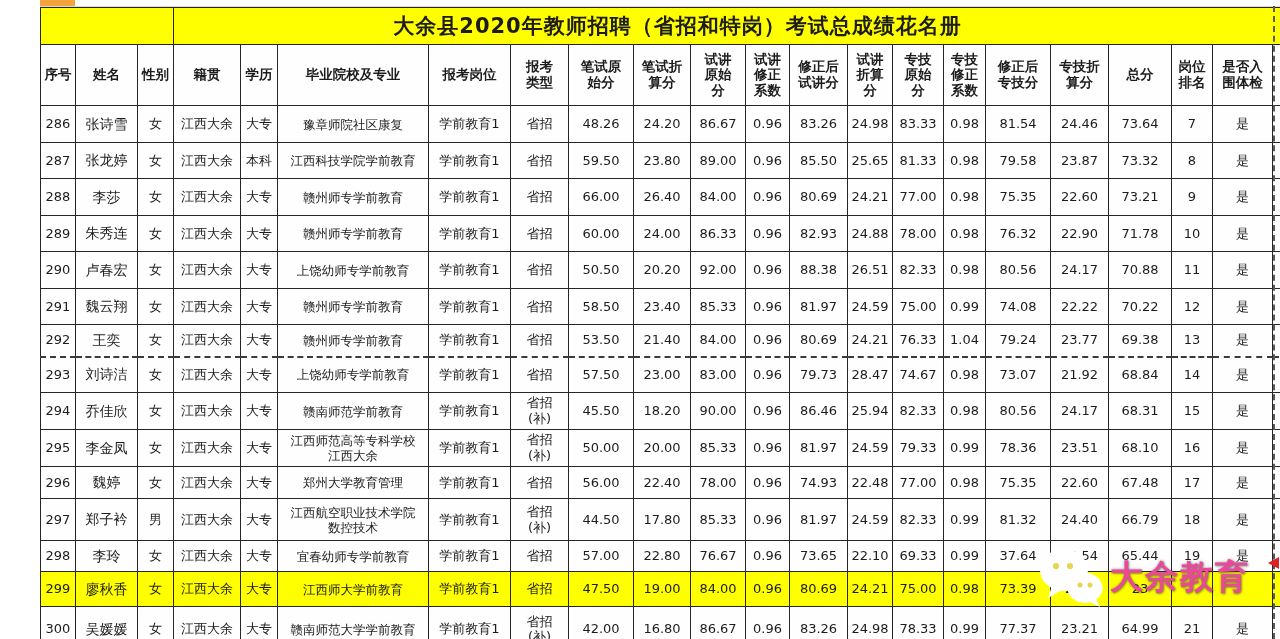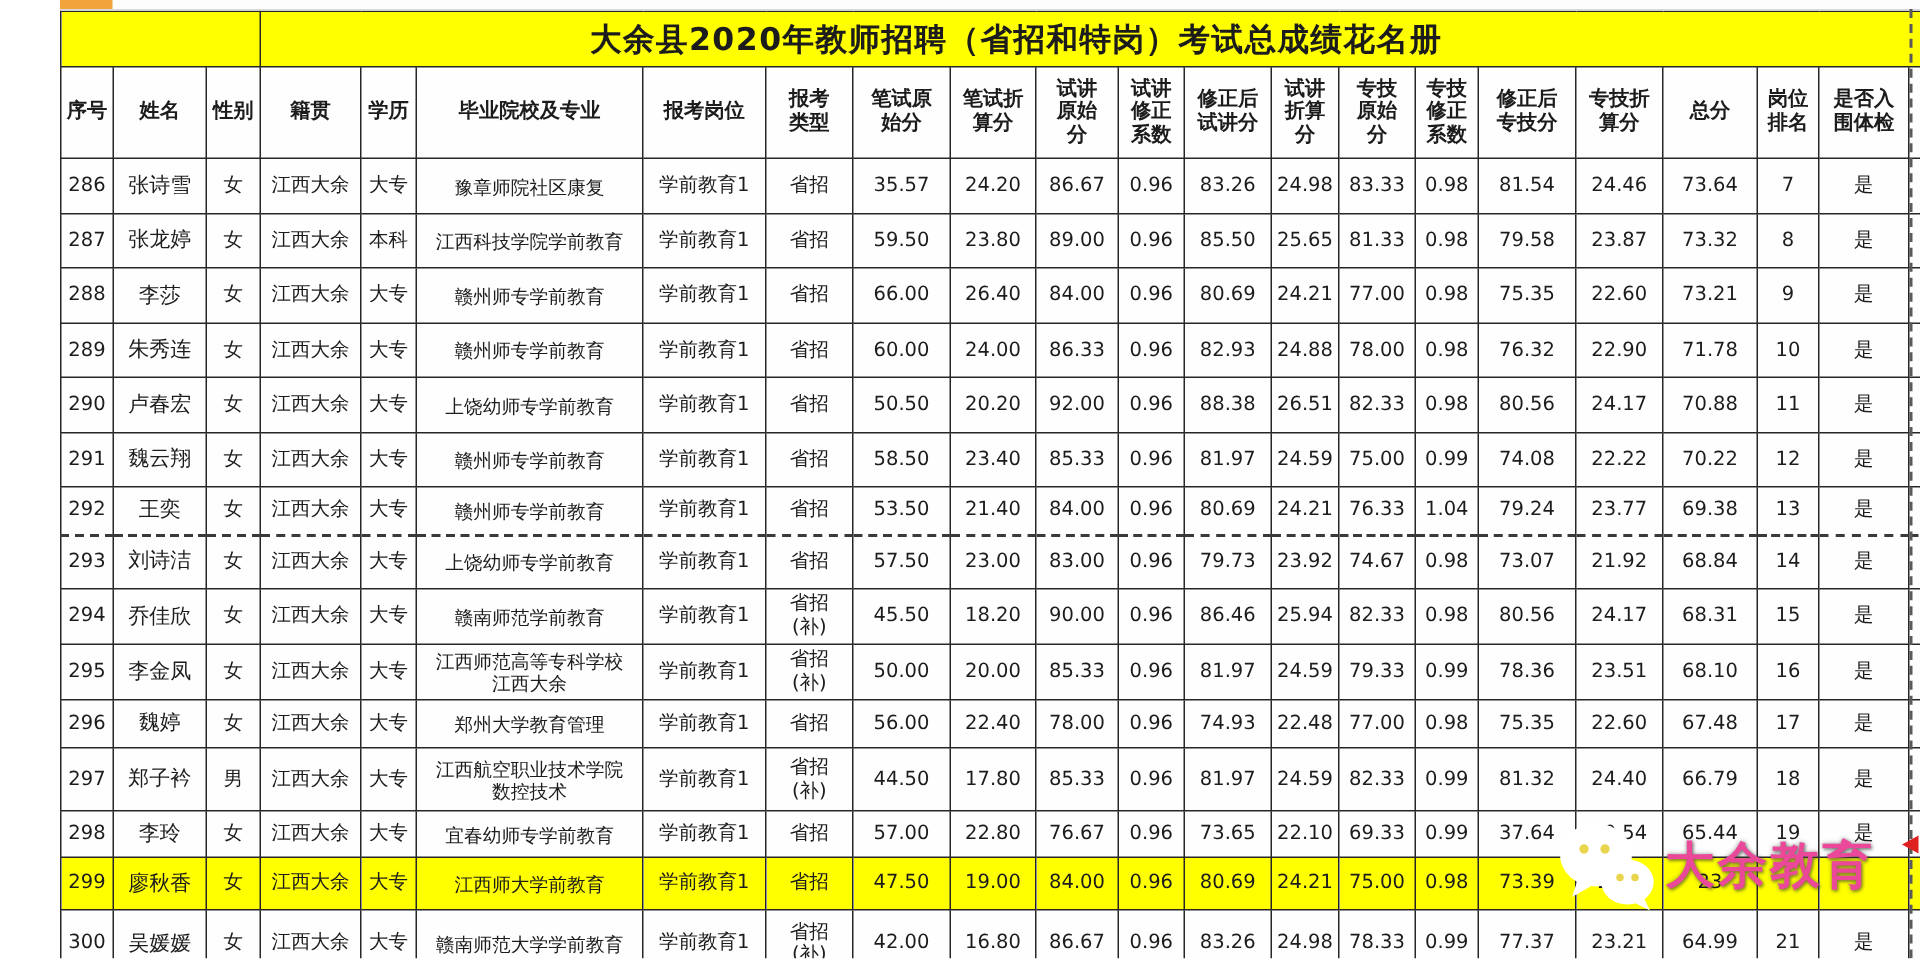--- a/index.html
+++ b/index.html
@@ -181,21 +181,21 @@
     <tbody>
         <tr style="height: 37px;">
           <td>286</td>
           <td>张诗雪</td>
           <td>女</td>
           <td>江西大余</td>
           <td>大专</td>
           <td>豫章师院社区康复</td>
           <td>学前教育1</td>
           <td>省招</td>
-          <td>35.57</td>
+          <td>48.26</td>
           <td>24.20</td>
           <td>86.67</td>
           <td>0.96</td>
           <td>83.26</td>
           <td>24.98</td>
           <td>83.33</td>
           <td>0.98</td>
           <td>81.54</td>
           <td>24.46</td>
           <td>73.64</td>
@@ -354,21 +354,21 @@
           <td>江西大余</td>
           <td>大专</td>
           <td>上饶幼师专学前教育</td>
           <td>学前教育1</td>
           <td>省招</td>
           <td>57.50</td>
           <td>23.00</td>
           <td>83.00</td>
           <td>0.96</td>
           <td>79.73</td>
-          <td>23.92</td>
+          <td>28.47</td>
           <td>74.67</td>
           <td>0.98</td>
           <td>73.07</td>
           <td>21.92</td>
           <td>68.84</td>
           <td>14</td>
           <td>是</td>
           <td>应届</td>
         </tr>
         <tr style="height: 37px; margin-top: 33px;">

